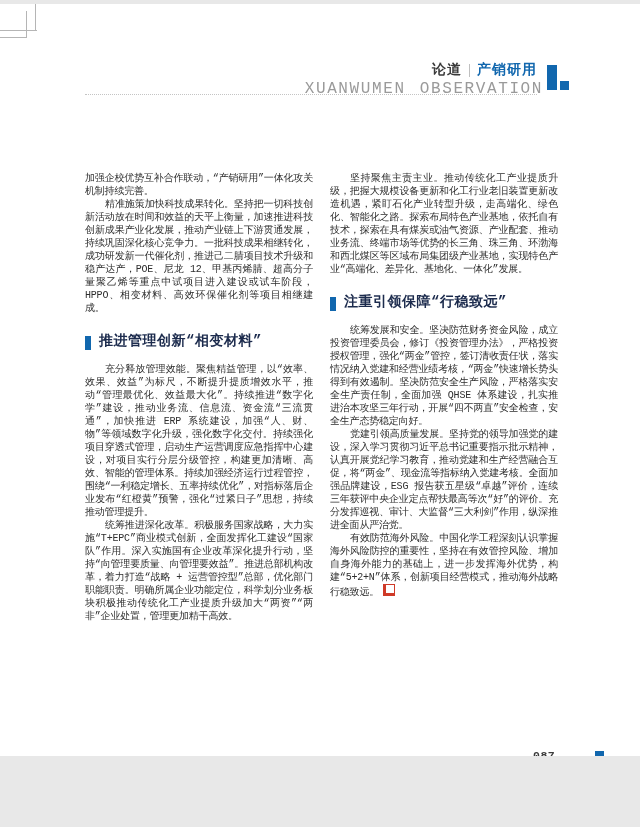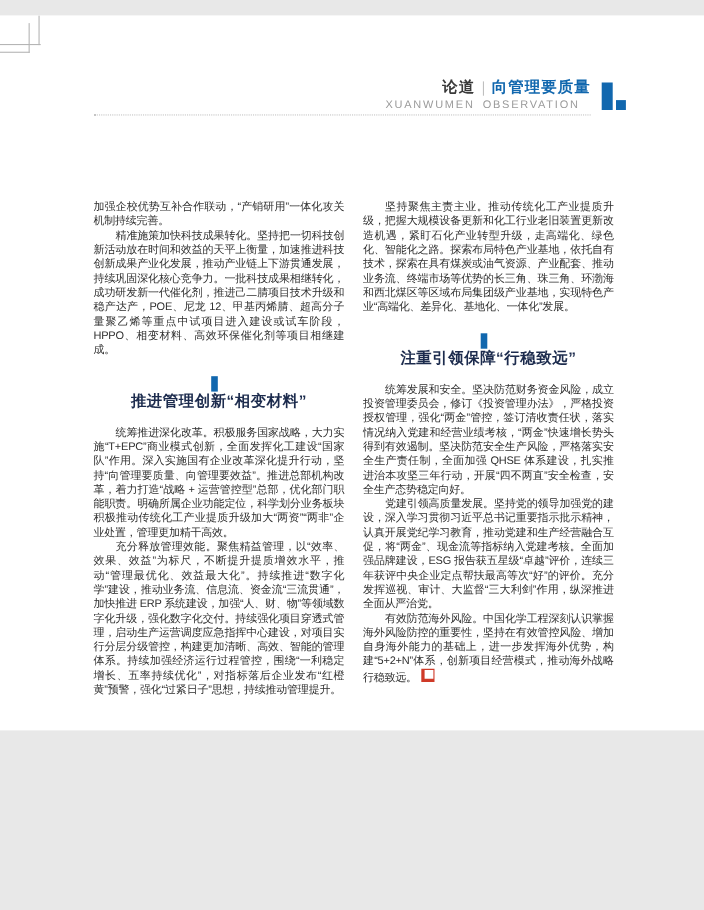--- a/index.html
+++ b/index.html
@@ -1,19 +1,19 @@
 <!DOCTYPE html>
 <html style="--accent: #1167ae; --endmark: #cf3a28;"><head>
 <meta charset="utf-8">
 <style>
   html,body { margin:0; padding:0; background:#e8e8e8; }
   .page {
-    position:relative; width:640px; height:650px; margin:14px auto;
+    position:relative; width:640px; height:752px; margin:4px auto;
     background:#ffffff; overflow:hidden;
-    font-family:Liberation Sans, sans-serif;
+    font-family:Liberation Mono, monospace;
   }
   
   .deco { position:absolute; background:#b5b5b5; }
   .tl-v1 { left:35px; top:0;    width:1px;  height:27px; }
   .tl-h1 { left:0;    top:26px; width:37px; height:1px;  }
   .tl-v2 { left:26px; top:7px;  width:1px;  height:27px; }
   .tl-h2 { left:0;    top:33px; width:27px; height:1px;  }
   .br-h1 { left:605px; top:791px; width:35px; height:1px;  }
   .br-v1 { left:605px; top:791px; width:1px;  height:36px; }
   .br-h2 { left:595px; top:801px; width:39px; height:1px;  }
@@ -21,37 +21,37 @@
 
   
   .hdr-cn {
     position:absolute; top:57px; right:103px; white-space:nowrap;
     font-size:14px; font-weight:bold; display:flex; align-items:center;
   }
   .hdr-section { color:#3a3a3a; letter-spacing:1px; }
   .hdr-divider { width:1px; height:13px; background:#bfbfbf; margin:0 7px; }
   .hdr-title   { color:var(--accent,#1167ae); letter-spacing:1px; }
   .hdr-en {
-    position:absolute; top:76px; right:113px; white-space:nowrap;
-    font-size:10px; color:#9a9a9a; letter-spacing:1.6px; word-spacing:3px;
+    position:absolute; top:76px; right:97px; white-space:nowrap;
+    font-size:16px; color:#9a9a9a; letter-spacing:1.6px; word-spacing:3px;
   }
   .hdr-bar    { position:absolute; left:547px; top:61px; width:10px; height:25px; background:var(--accent,#1167ae); }
   .hdr-square { position:absolute; left:560px; top:77px; width:9px;  height:9px;  background:var(--accent,#1167ae); }
   .hdr-dotted { position:absolute; left:85px; top:90px; width:452px; border-top:1px dotted #c4c4c4; }
 
   
   .col { position:absolute; top:168px; width:228px; }
   .col-left  { left:85px; }
   .col-right { left:330px; }
   p.body {
     margin:0; font-size:10px; line-height:13px; letter-spacing:-0.2px;
     text-align:justify; color:#2e2e2e;
   }
   p.indent { text-indent:2em; }
-  .section-heading { display:flex; align-items:center; margin:17px 0 13px;flex-direction:column; }
+  .section-heading { display:flex; align-items:flex-end; margin:17px 0 13px; }
   .heading-bar { width:6px; height:14px; background:var(--accent,#1167ae); margin-right:8px; flex:none; }
   .heading-text { font-size:14px; font-weight:bold; color:#1c2b4d; letter-spacing:0.5px; white-space:nowrap; }
 
   .end-mark {
     display:inline-block; width:8px; height:8px; margin-left:4px;
     border:1px solid var(--endmark,#cf3a28);
     border-left-width:3px; border-bottom-width:3px;
     vertical-align:-1px;
   }
 
@@ -70,36 +70,36 @@
   <div class="deco tl-v2"></div>
   <div class="deco tl-h2"></div>
   <div class="deco br-h1"></div>
   <div class="deco br-v1"></div>
   <div class="deco br-h2"></div>
   <div class="deco br-v2"></div>
 
   <div class="hdr-cn">
     <span class="hdr-section">论道</span>
     <span class="hdr-divider"></span>
-    <span class="hdr-title">向管理要质量</span>
+    <span class="hdr-title">产销研用</span>
   </div>
   <div class="hdr-en">XUANWUMEN OBSERVATION</div>
   <div class="hdr-bar"></div>
   <div class="hdr-square"></div>
   <div class="hdr-dotted"></div>
 
   <div class="col col-left">
     <p class="body">加强企校优势互补合作联动，“产销研用”一体化攻关机制持续完善。</p>
     <p class="body indent">精准施策加快科技成果转化。坚持把一切科技创新活动放在时间和效益的天平上衡量，加速推进科技创新成果产业化发展，推动产业链上下游贯通发展，持续巩固深化核心竞争力。一批科技成果相继转化，成功研发新一代催化剂，推进己二腈项目技术升级和稳产达产，POE、尼龙 12、甲基丙烯腈、超高分子量聚乙烯等重点中试项目进入建设或试车阶段，HPPO、相变材料、高效环保催化剂等项目相继建成。</p>
     <div class="section-heading">
       <span class="heading-bar"></span>
       <span class="heading-text">推进管理创新“相变材料”</span>
     </div>
+    <p class="body indent">充分释放管理效能。聚焦精益管理，以“效率、效果、效益”为标尺，不断提升提质增效水平，推动“管理最优化、效益最大化”。持续推进“数字化学”建设，推动业务流、信息流、资金流“三流贯通”，加快推进 ERP 系统建设，加强“人、财、物”等领域数字化升级，强化数字化交付。持续强化项目穿透式管理，启动生产运营调度应急指挥中心建设，对项目实行分层分级管控，构建更加清晰、高效、智能的管理体系。持续加强经济运行过程管控，围绕“一利稳定增长、五率持续优化”，对指标落后企业发布“红橙黄”预警，强化“过紧日子”思想，持续推动管理提升。</p>
     <p class="body indent">统筹推进深化改革。积极服务国家战略，大力实施“T+EPC”商业模式创新，全面发挥化工建设“国家队”作用。深入实施国有企业改革深化提升行动，坚持“向管理要质量、向管理要效益”。推进总部机构改革，着力打造“战略 + 运营管控型”总部，优化部门职能职责。明确所属企业功能定位，科学划分业务板块积极推动传统化工产业提质升级加大“两资”“两非”企业处置，管理更加精干高效。</p>
-    <p class="body indent">充分释放管理效能。聚焦精益管理，以“效率、效果、效益”为标尺，不断提升提质增效水平，推动“管理最优化、效益最大化”。持续推进“数字化学”建设，推动业务流、信息流、资金流“三流贯通”，加快推进 ERP 系统建设，加强“人、财、物”等领域数字化升级，强化数字化交付。持续强化项目穿透式管理，启动生产运营调度应急指挥中心建设，对项目实行分层分级管控，构建更加清晰、高效、智能的管理体系。持续加强经济运行过程管控，围绕“一利稳定增长、五率持续优化”，对指标落后企业发布“红橙黄”预警，强化“过紧日子”思想，持续推动管理提升。</p>
   </div>
 
   <div class="col col-right">
     <p class="body indent">坚持聚焦主责主业。推动传统化工产业提质升级，把握大规模设备更新和化工行业老旧装置更新改造机遇，紧盯石化产业转型升级，走高端化、绿色化、智能化之路。探索布局特色产业基地，依托自有技术，探索在具有煤炭或油气资源、产业配套、推动业务流、终端市场等优势的长三角、珠三角、环渤海和西北煤区等区域布局集团级产业基地，实现特色产业“高端化、差异化、基地化、一体化”发展。</p>
     <div class="section-heading">
       <span class="heading-bar"></span>
       <span class="heading-text">注重引领保障“行稳致远”</span>
     </div>
     <p class="body indent">统筹发展和安全。坚决防范财务资金风险，成立投资管理委员会，修订《投资管理办法》，严格投资授权管理，强化“两金”管控，签订清收责任状，落实情况纳入党建和经营业绩考核，“两金”快速增长势头得到有效遏制。坚决防范安全生产风险，严格落实安全生产责任制，全面加强 QHSE 体系建设，扎实推进治本攻坚三年行动，开展“四不两直”安全检查，安全生产态势稳定向好。</p>
     <p class="body indent">党建引领高质量发展。坚持党的领导加强党的建设，深入学习贯彻习近平总书记重要指示批示精神，认真开展党纪学习教育，推动党建和生产经营融合互促，将“两金”、现金流等指标纳入党建考核。全面加强品牌建设，ESG 报告获五星级“卓越”评价，连续三年获评中央企业定点帮扶最高等次“好”的评价。充分发挥巡视、审计、大监督“三大利剑”作用，纵深推进全面从严治党。</p>

